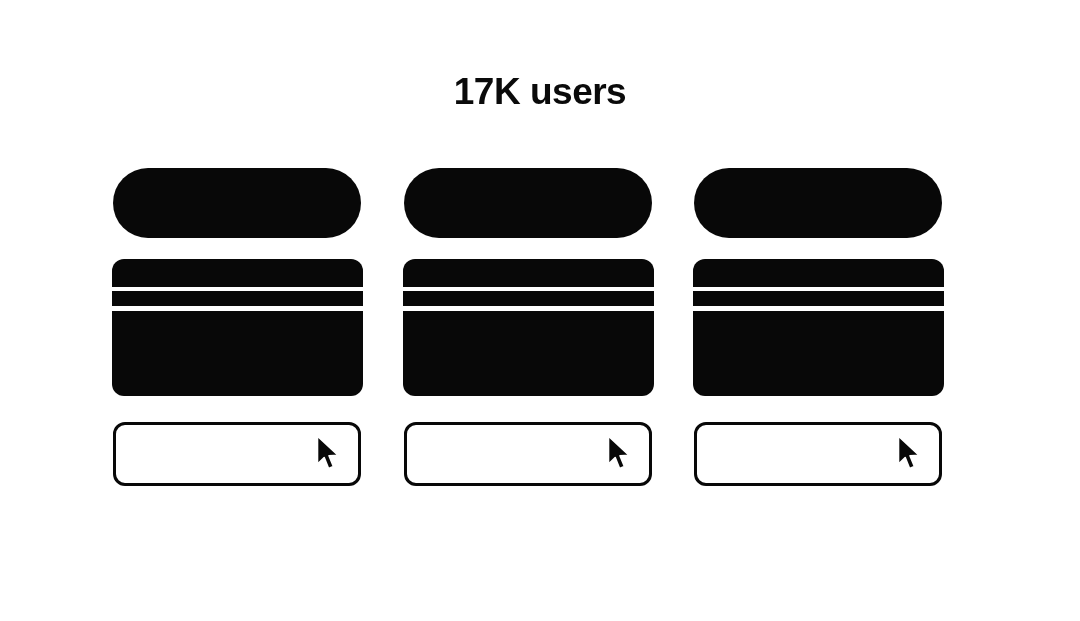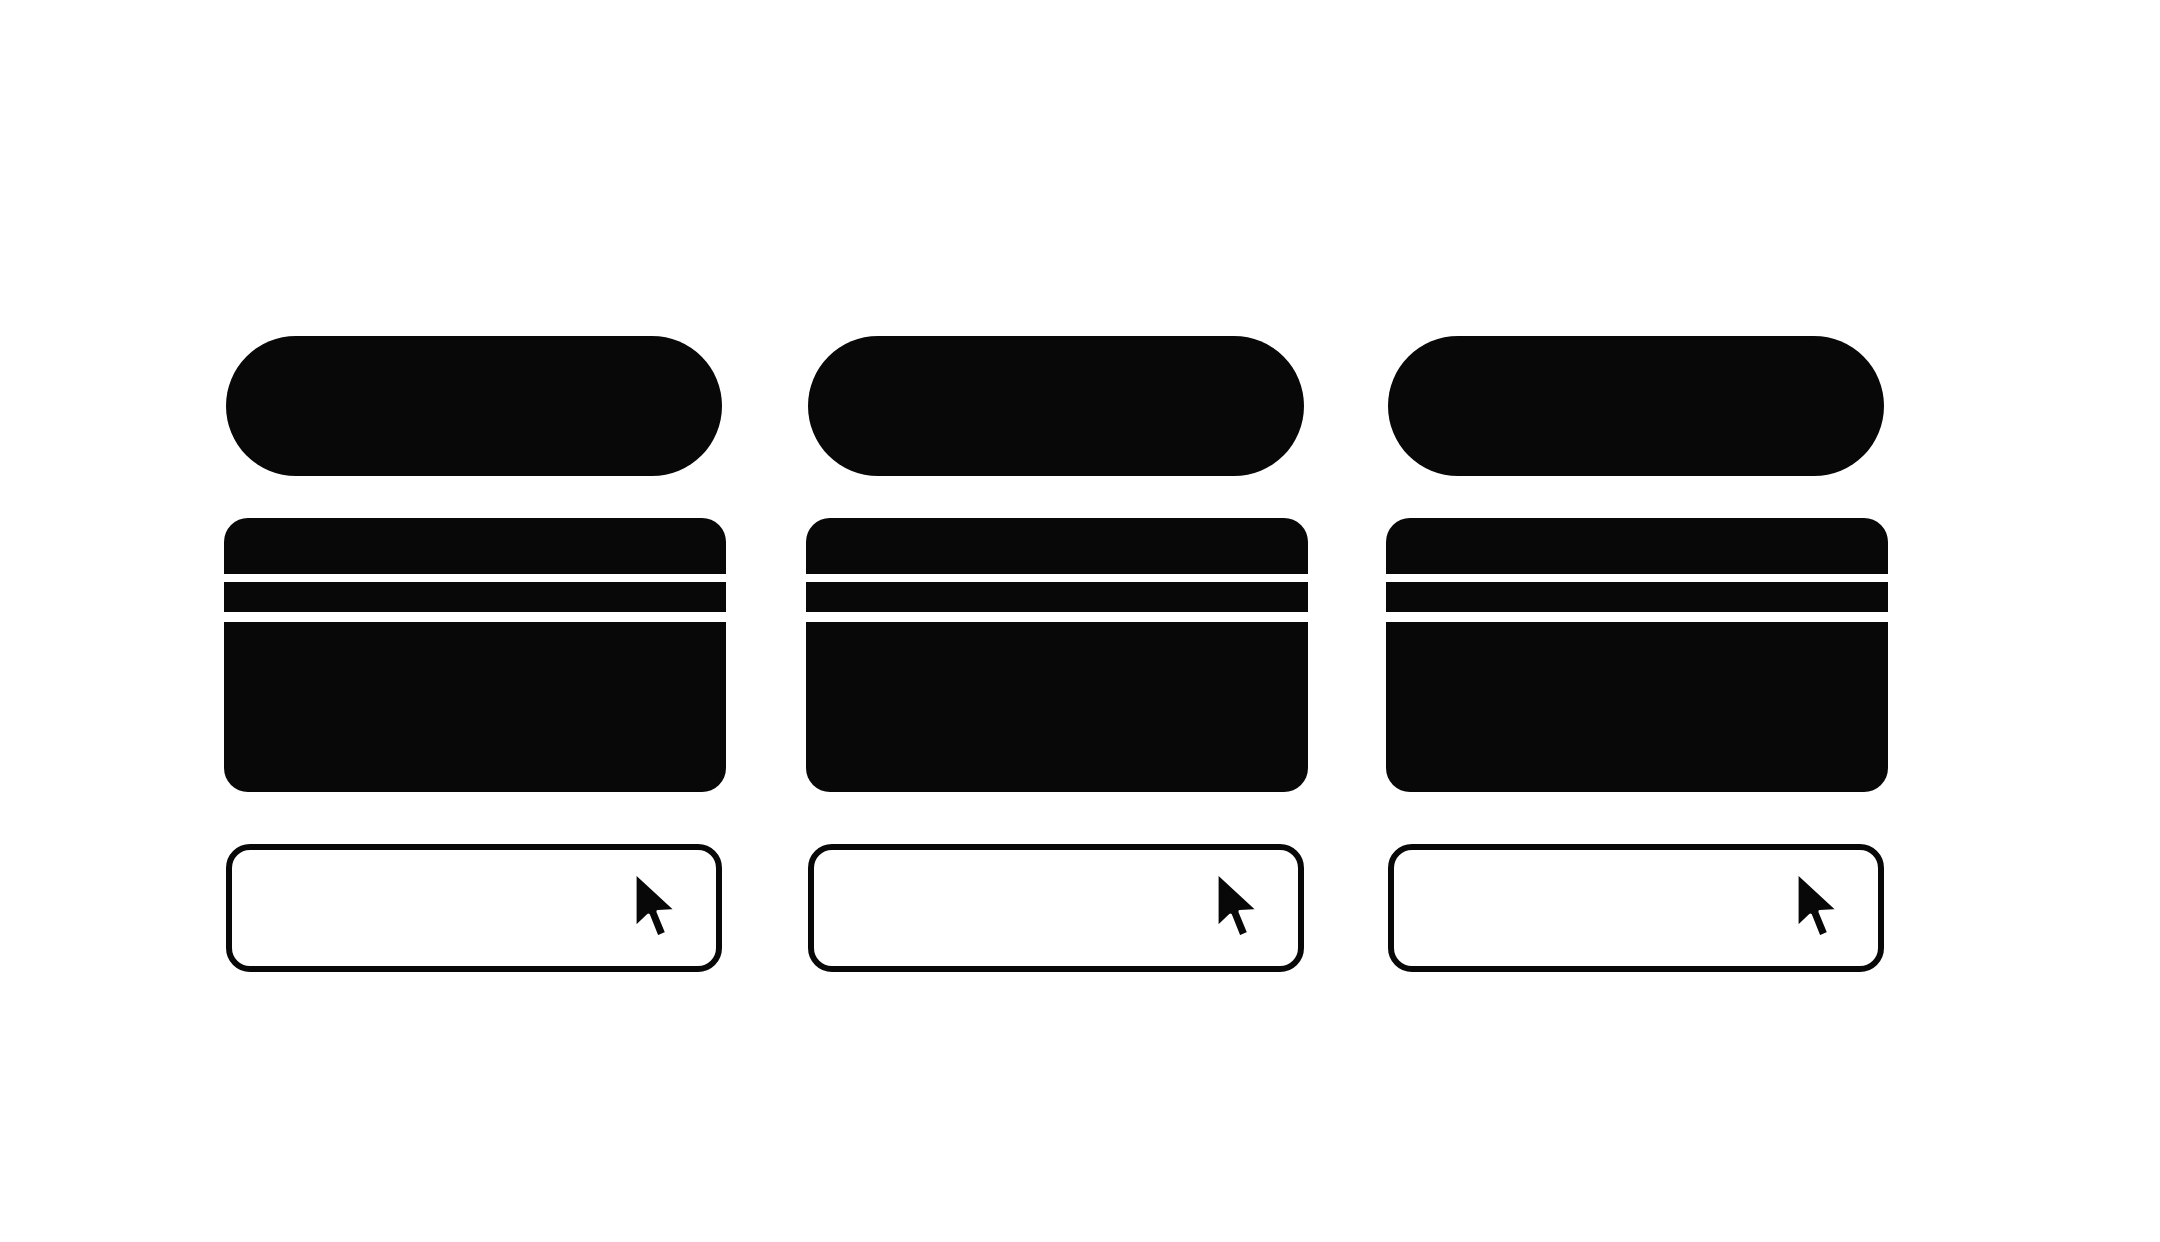--- a/index.html
+++ b/index.html
@@ -122,20 +122,21 @@
     display: block;
     width: 26px;
     height: 36px;
   }
 </style>
 </head>
 <body>
 
 <div id="stage">
 
+  <div class="title">17K users</div>
 
   <div class="columns">
 
     <div class="column col-0">
       <div class="pill"></div>
 
       <div class="card">
         <div class="card-band band-top"></div>
         <div class="card-band band-stripe"></div>
         <div class="card-band band-body"></div>

